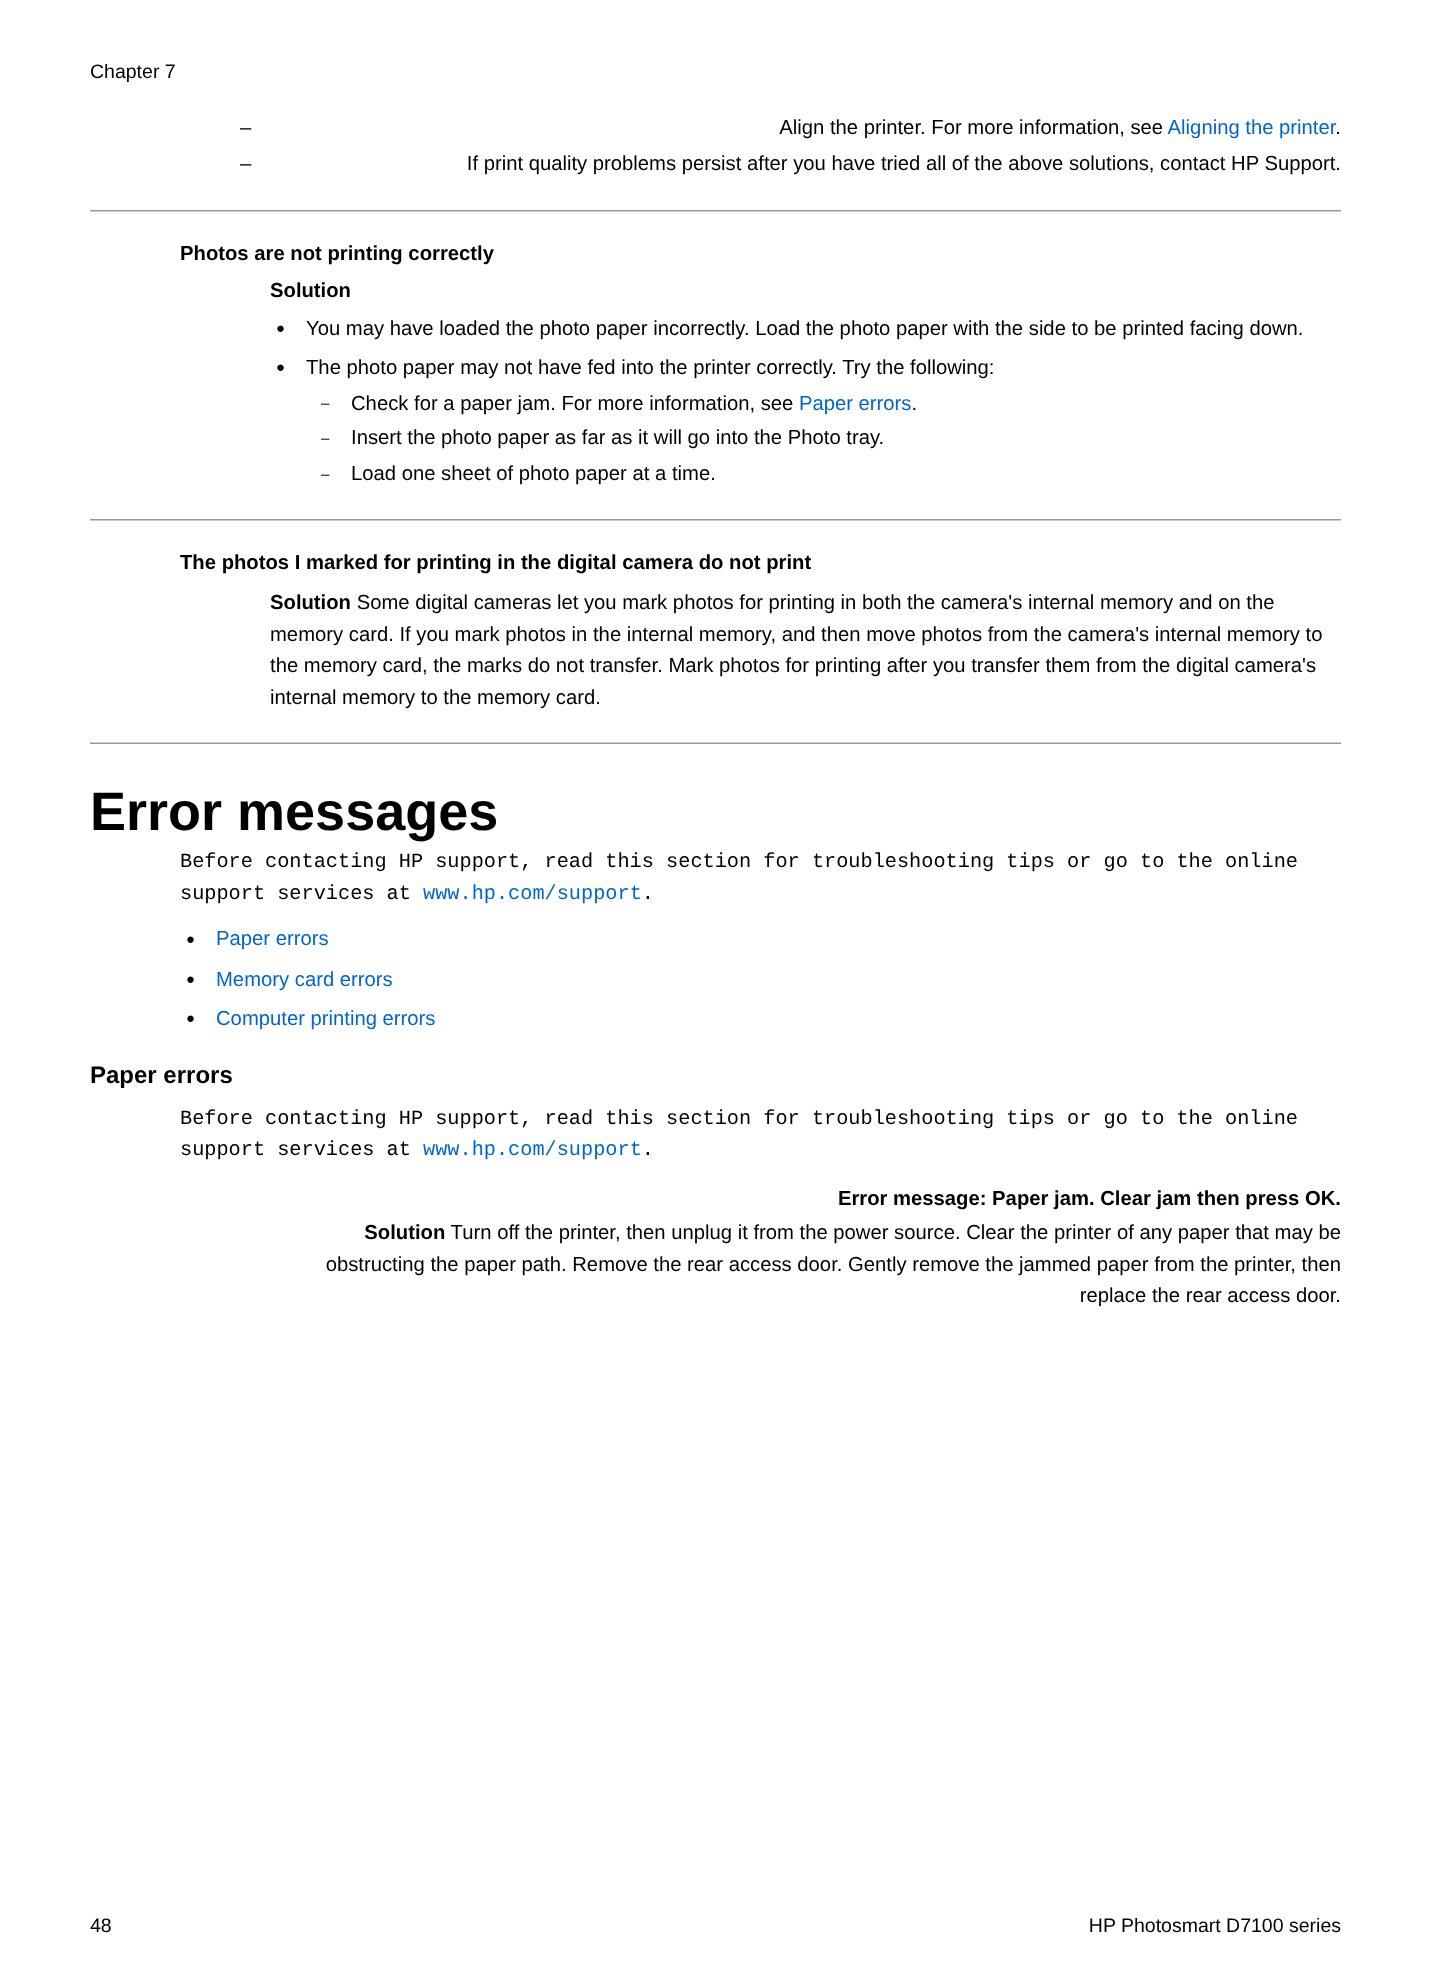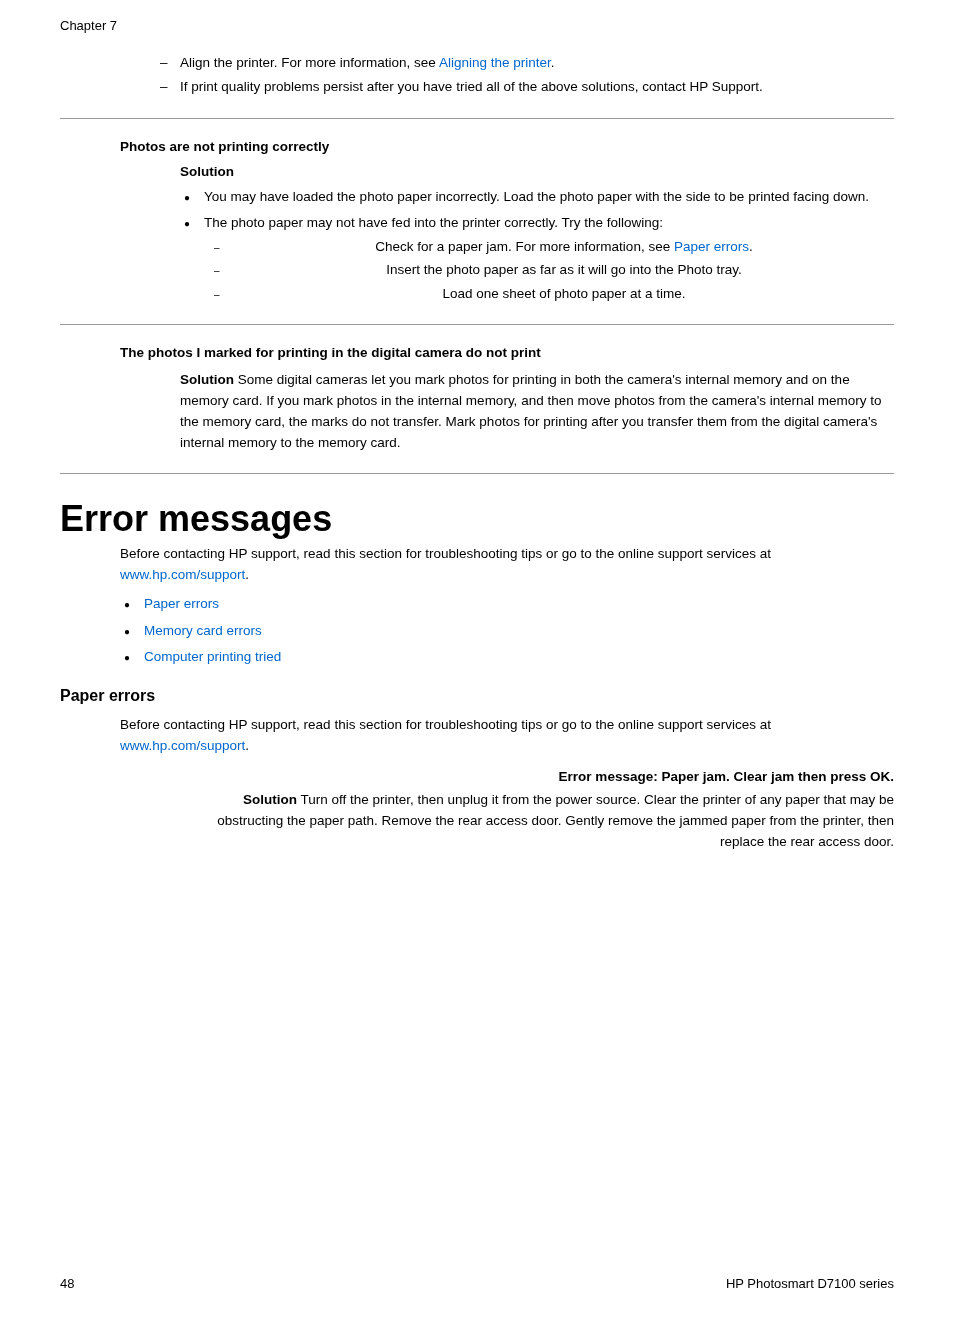--- a/index.html
+++ b/index.html
@@ -14,21 +14,21 @@
       color: #000;
       background: #fff;
       width: 954px;
       min-height: 1321px;
       padding: 0;
     }
 
     .page {
       width: 954px;
       min-height: 1321px;
-      padding: 18px 60px 40px 60px;
+      padding: 40px 60px 40px 60px;
       position: relative;
       border-radius: 31px;
     }
 
     .chapter-header {
       font-size: 13px;
       color: #000;
       margin-bottom: 20px;
     }
 
@@ -71,21 +71,20 @@
       position: absolute;
       left: 4px;
       font-size: 10px;
       top: 3px;
     }
 
     .sub-bullet-list {
       list-style: none;
       margin: 4px 0 0 0;
       padding: 0;
-      text-align: center;
     }
 
     .sub-bullet-list li {
       padding-left: 30px;
       position: relative;
       margin-bottom: 3px;
       font-size: 13.5px;
       line-height: 1.5;
     }
 
@@ -124,20 +123,21 @@
     }
 
     .solution-label {
       font-weight: bold;
     }
 
     .body-text {
       font-size: 13.5px;
       line-height: 1.55;
       margin-bottom: 8px;
+      font-family: Liberation Mono, monospace;
     }
 
     .indented {
       margin-left: 60px;
     }
 
     .error-messages-heading {
       font-size: 36px;
       font-weight: bold;
       margin: 24px 0 4px 0;
@@ -163,20 +163,21 @@
       display: flex;
       justify-content: space-between;
       font-size: 13px;
       color: #000;
       margin-top: 17px;
     }
 
     .top-bullets {
       margin-left: 100px;
       margin-bottom: 8px;
+      text-align: right;
     }
 
     .solution-inline {
       font-size: 13.5px;
       line-height: 1.55;
     }
   </style>
 </head>
 <body>
 
@@ -231,21 +232,21 @@
 
   <div class="error-messages-heading">
     <span>Error messages</span>
   </div>
 
   <div class="indented">
     <p class="body-text">Before contacting HP support, read this section for troubleshooting tips or go to the online support services at <a class="link" href="#">www.hp.com/support</a>.</p>
     <ul class="dot-list">
       <li><a class="link" href="#">Paper errors</a></li>
       <li><a class="link" href="#">Memory card errors</a></li>
-      <li><a class="link" href="#">Computer printing tried</a></li>
+      <li><a class="link" href="#">Computer printing errors</a></li>
     </ul>
   </div>
 
   <div class="section-block" style="margin-top: 20px;">
     <div class="paper-errors-heading">
       <span>Paper errors</span>
     </div>
     <div class="indented">
       <p class="body-text">Before contacting HP support, read this section for troubleshooting tips or go to the online support services at <a class="link" href="#">www.hp.com/support</a>.</p>
 

